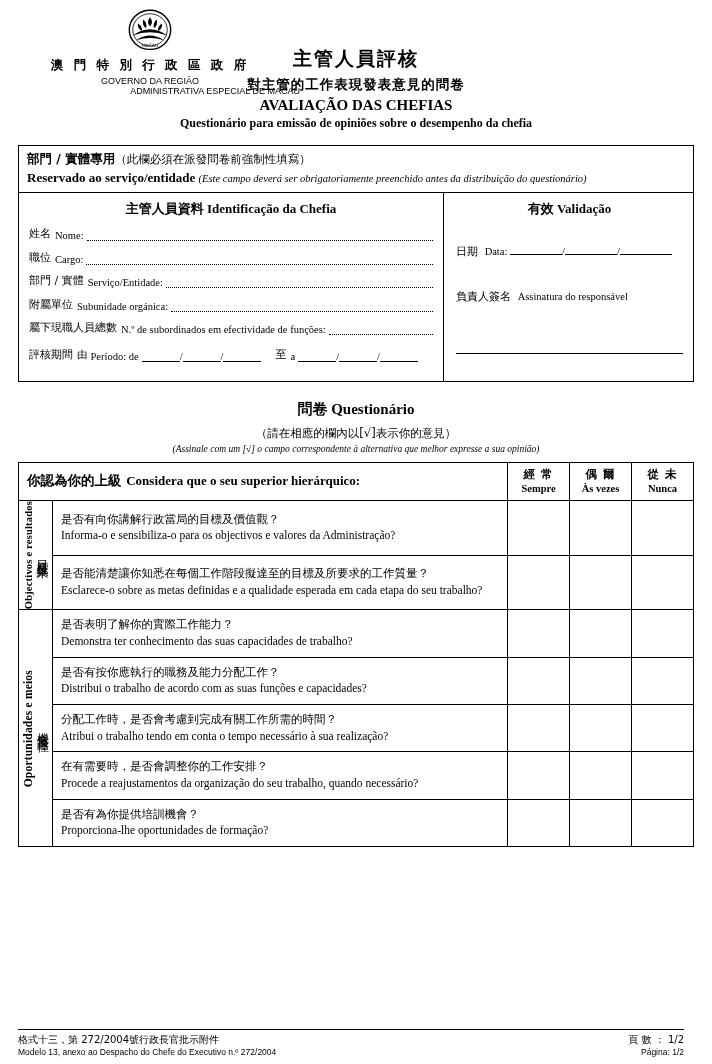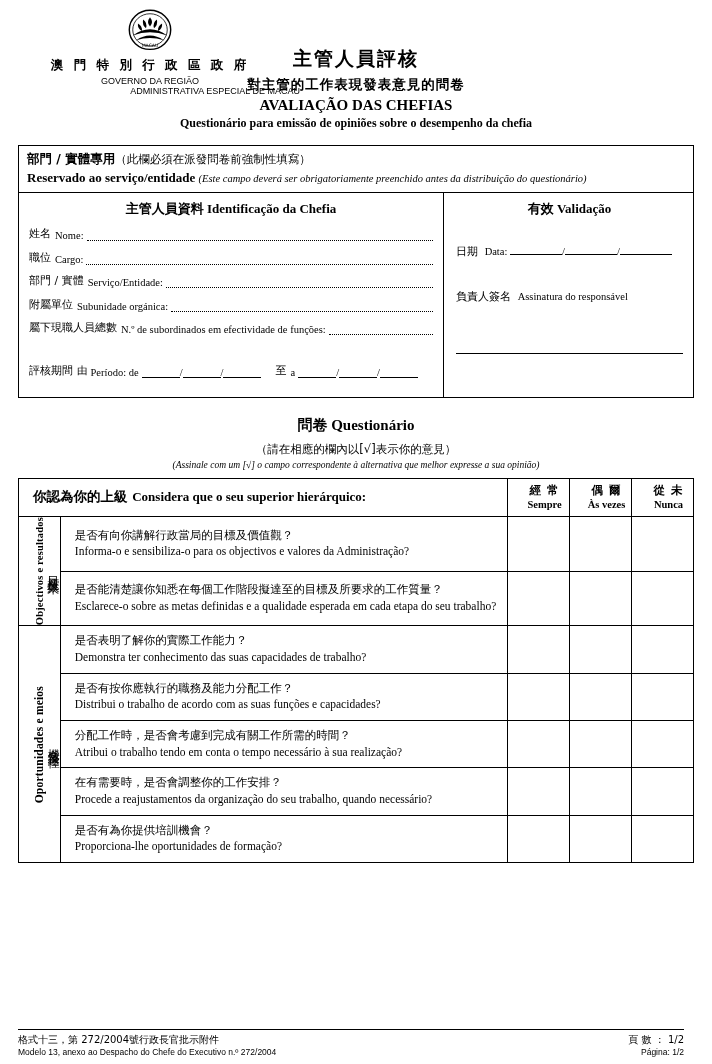--- a/index.html
+++ b/index.html
@@ -210,21 +210,20 @@
   
   table.q {
     width: 100%;
     border-collapse: collapse;
     margin-top: 8px;
     border: 1.5px solid #000;
   }
   table.q td, table.q th {
     border: 1px solid #000;
     vertical-align: middle;
-    padding-left: 14px;
   }
   .th-main {
     font-family: "DejaVu Sans", sans-serif;
     font-weight: bold;
     font-size: 13.5px;
     text-align: left;
     padding: 7px 8px;
   }
   .th-main .pt {
     font-family: "Liberation Serif", serif;
@@ -408,21 +407,21 @@
           <span class="lab-pt">Subunidade orgánica:</span>
           <span class="dots"></span>
         </div>
 
         <div class="field">
           <span class="lab-cn">屬下現職人員總數</span>
           <span class="lab-pt">N.º de subordinados em efectividade de funções:</span>
           <span class="dots"></span>
         </div>
 
-        <div class="field" style="margin-top:28px;">
+        <div class="field" style="margin-top:12px;">
           <span class="lab-cn">評核期間</span>
           <span class="lab-pt">由</span>
           <span class="lab-pt">Período: de</span>
           <span class="mini-rule"></span>
             <span>/</span>
             <span class="mini-rule"></span>
             <span>/</span>
             <span class="mini-rule"></span>
           <span class="lab-cn" style="margin-left:14px;">至</span>
           <span class="lab-pt">a</span>

